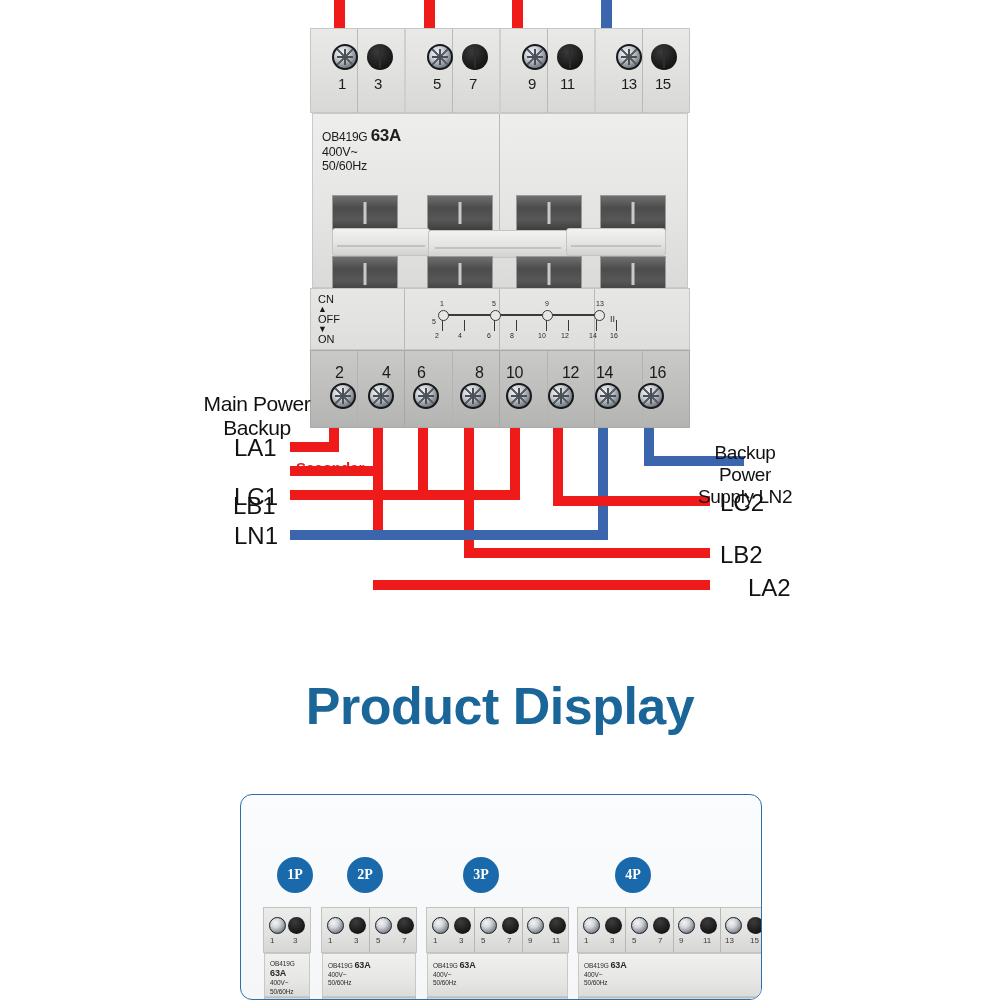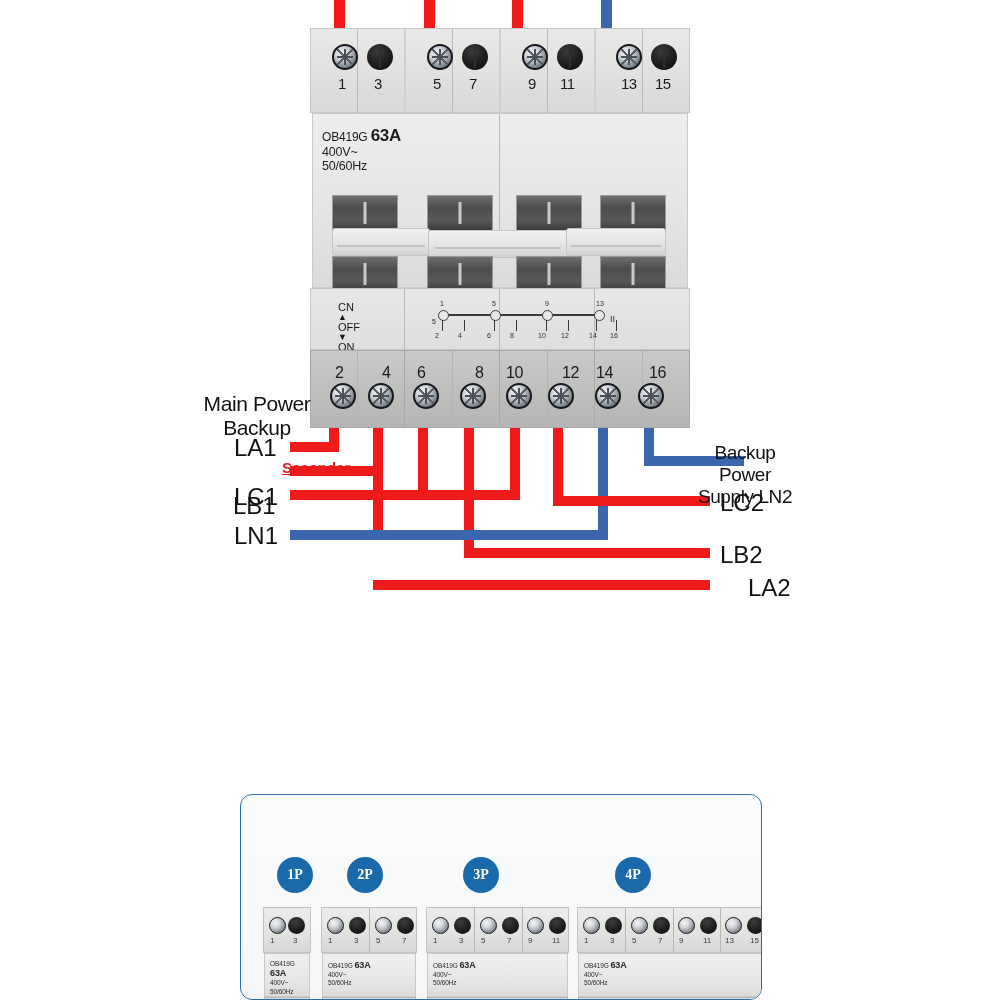--- a/index.html
+++ b/index.html
@@ -86,21 +86,21 @@
   }
   .slot i{position:absolute;left:50%;top:18%;width:3px;height:64%;transform:translateX(-50%);background:#c9c9c9;}
   .rocker{
     position:absolute;height:28px;border-radius:3px;
     background:linear-gradient(180deg,#f2f2f0 0%,#e4e4e2 55%,#d2d2d0 100%);
     border:1px solid #c4c4c2;box-sizing:border-box;
   }
   .rocker::after{content:"";position:absolute;left:4%;top:62%;width:92%;height:1.5px;background:#c2c2c0;}
 
   
-  .onoff{position:absolute;left:28px;top:266px;color:#161616;font-size:11px;line-height:1.0;margin-top:8px;}
+  .onoff{position:absolute;left:8px;top:266px;color:#161616;font-size:11px;line-height:1.0;}
   .onoff .tri{font-size:9px;}
   .iec{position:absolute;left:10px;top:322px;font-size:11.5px;color:#161616;letter-spacing:-0.3px;}
   .schem{position:absolute;left:120px;top:268px;width:200px;height:48px;text-decoration:underline;}
   .schem .node{position:absolute;width:9px;height:9px;border-radius:50%;border:1.6px solid #3a3a3a;background:#e7e7e5;}
   .schem .bar{position:absolute;height:1.6px;background:#3a3a3a;}
   .schem .tick{position:absolute;width:1.4px;height:11px;background:#3a3a3a;}
   .schem .sm{position:absolute;font-size:7px;color:#2a2a2a;}
 
   
   .lbl{position:absolute;color:#111;font-weight:400;}
@@ -346,22 +346,23 @@
 
   <div class="phase" style="left:234px;top:434px;">LA1</div>
   <div class="phase" style="left:233px;top:459px;margin-top:33px;">LB1</div>
   <div class="phase" style="left:234px;top:483px;">LC1</div>
   <div class="phase" style="left:234px;top:522px;">LN1</div>
 
   <div class="phase" style="left:720px;top:489px;">LC2</div>
   <div class="phase" style="left:720px;top:541px;">LB2</div>
   <div class="phase" style="left:748px;top:574px;">LA2</div>
 
-  <div class="secondary" style="left:282px;top:459px;text-decoration:underline;">Secondar</div>
-
+  <div class="secondary" style="left:296px;top:459px;text-decoration:underline;">Secondar</div>
+
+  <div class="pd-title">Product Display</div>
 
   <div class="pd-panel">
 
     <div class="badge" style="left:36px;top:62px;">1P</div>
     <div class="badge" style="left:106px;top:62px;">2P</div>
     <div class="badge" style="left:222px;top:62px;">3P</div>
     <div class="badge" style="left:374px;top:62px;">4P</div>
 
     <div class="mb" style="left:22px;top:112px;width:48px;height:94px;">
       <div class="mtop"></div>

